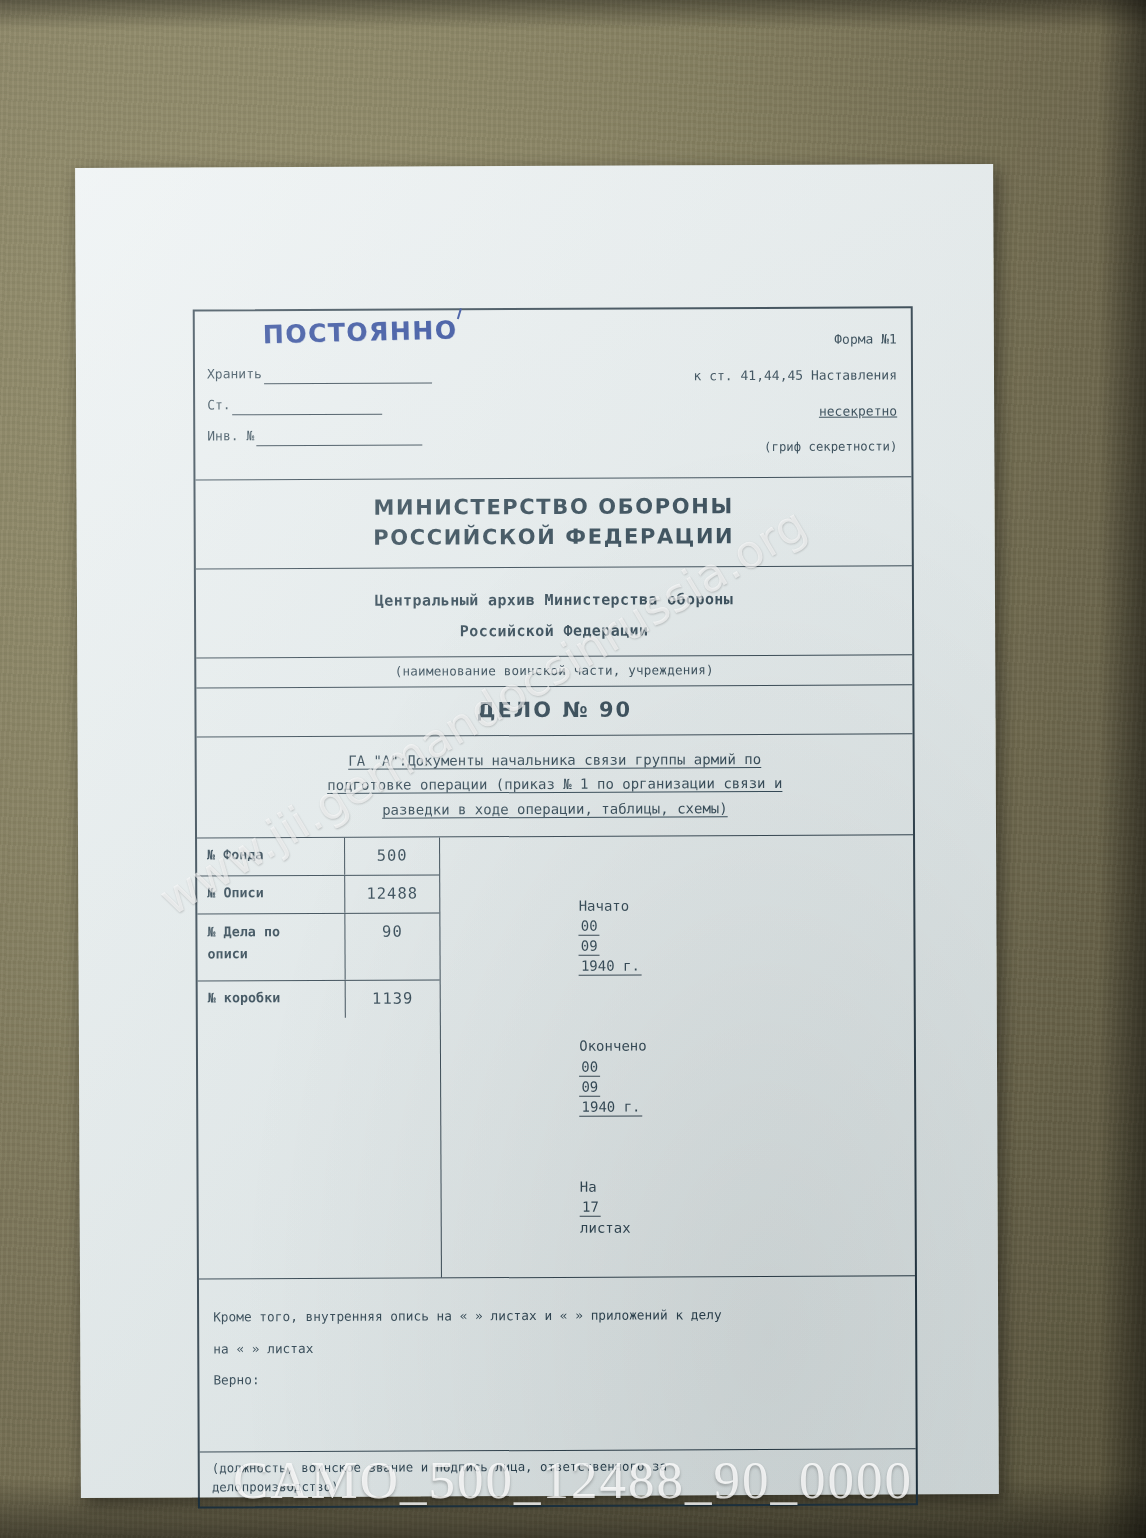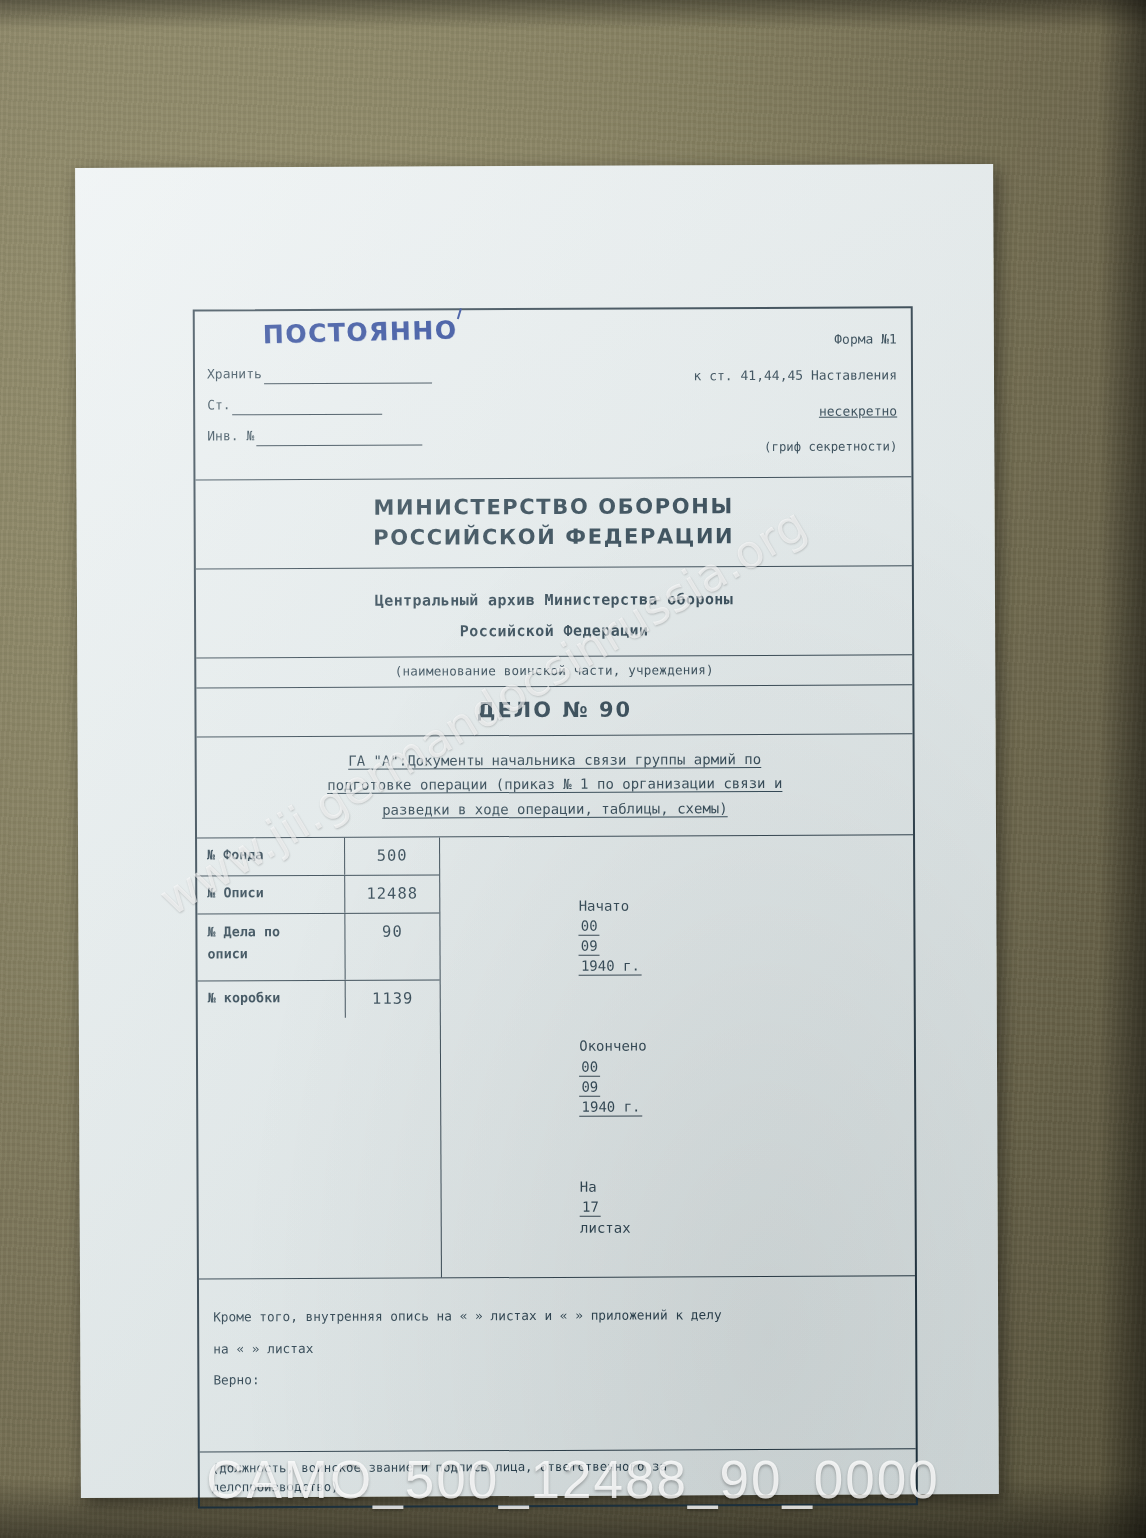--- a/index.html
+++ b/index.html
@@ -217,21 +217,21 @@
     white-space: nowrap;
     pointer-events: none;
     letter-spacing: .5px;
   }
   .wm-bottom {
     position: absolute;
     left: 0;
     right: 0;
     bottom: 28px;
     text-align: center;
-    font-family: Liberation Sans, sans-serif;
+    font-family: Liberation Serif, serif;
     font-size: 53px;
     color: rgba(255,255,255,0.80);
     letter-spacing: 2px;
     text-shadow: 0 2px 3px rgba(0,0,0,0.25);
     pointer-events: none;
   }
 </style>
 </head>
 <body>
 

